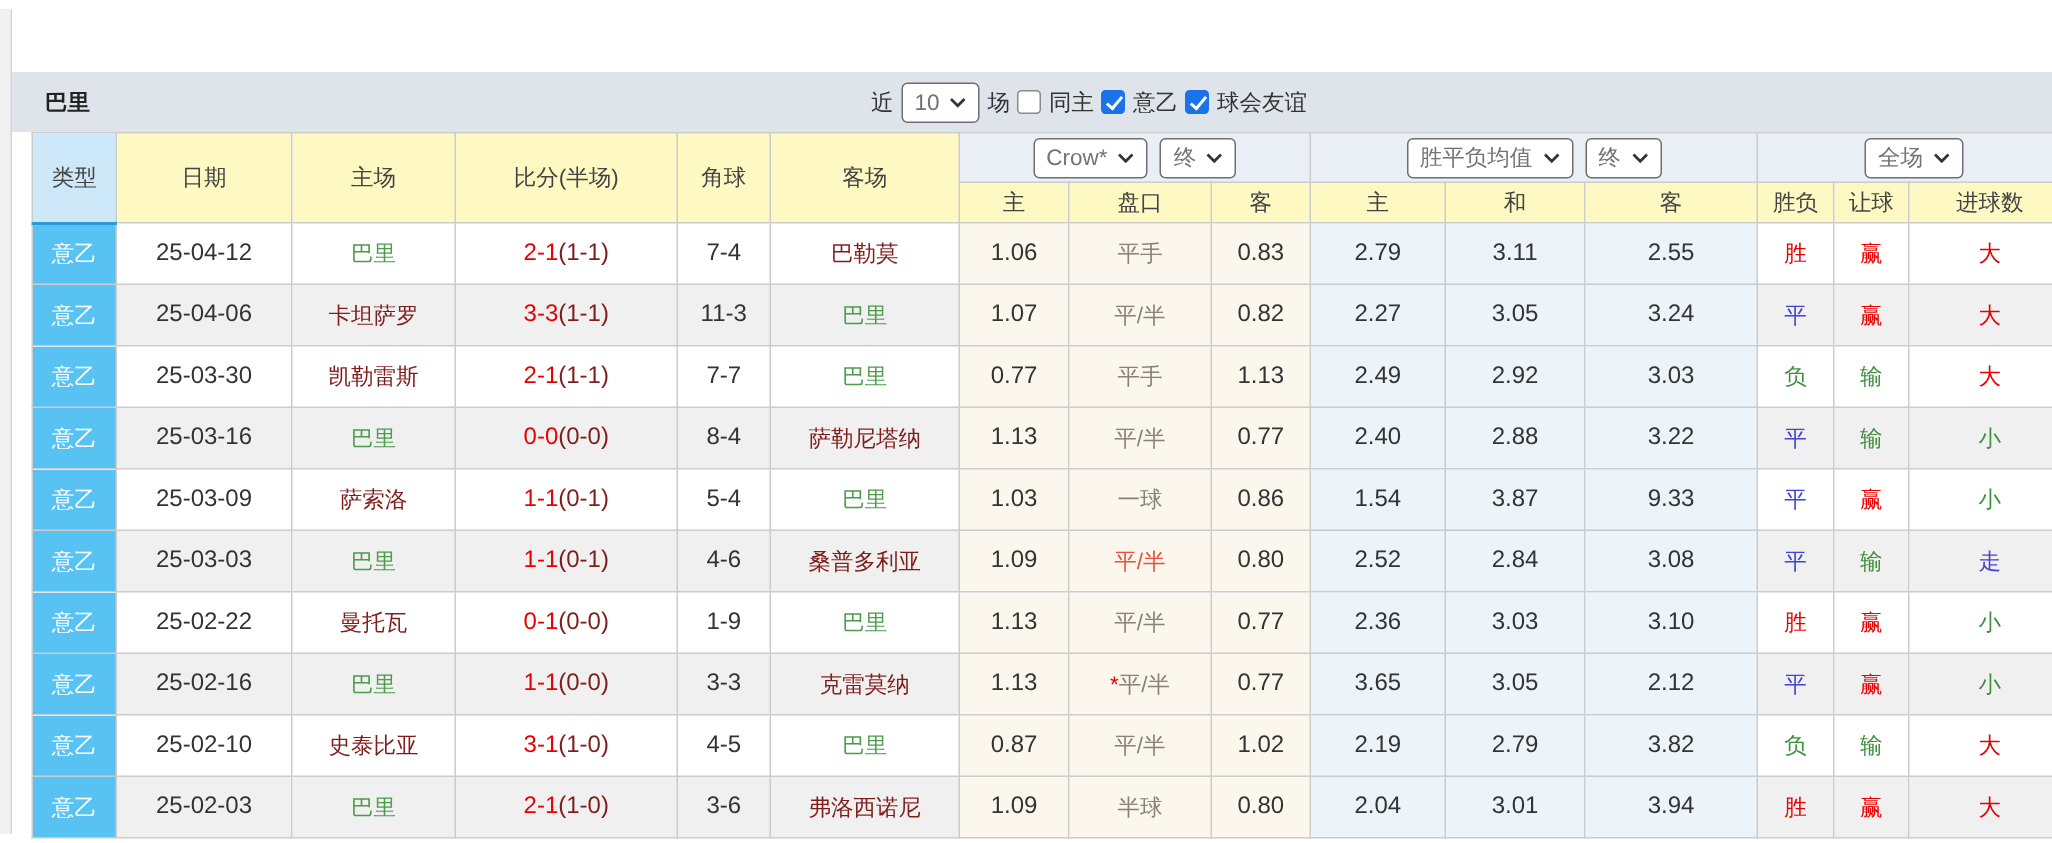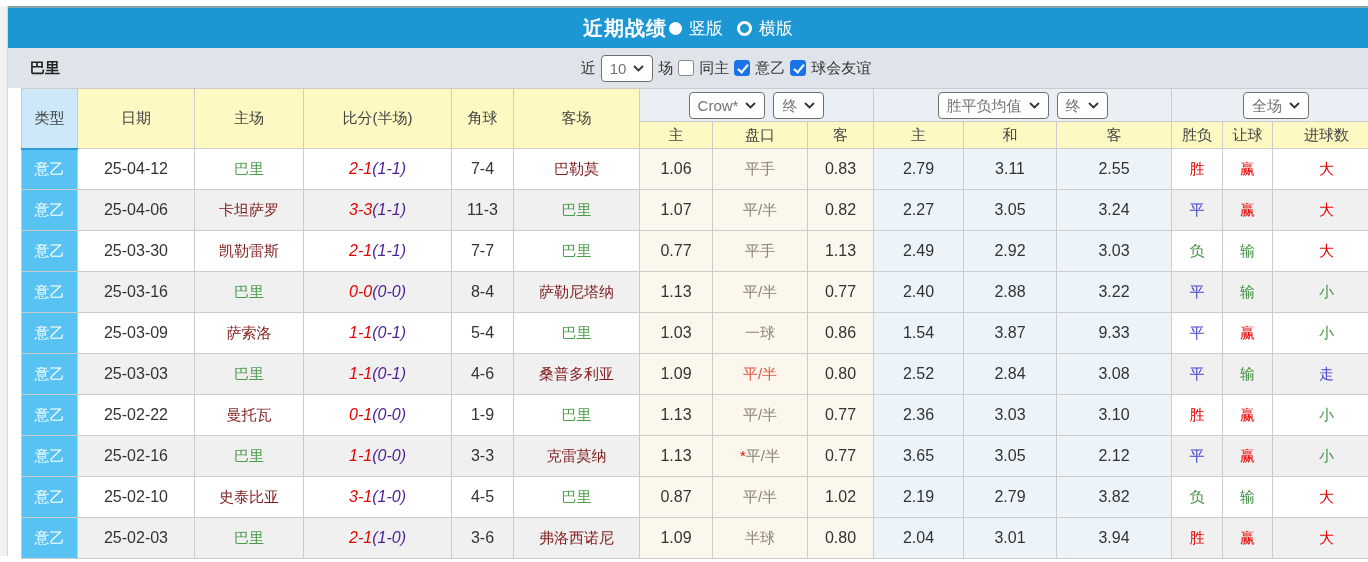--- a/index.html
+++ b/index.html
@@ -44,43 +44,36 @@
   th.th-group { background:#e9eff4; }
   .th-group-inner { display:flex; align-items:center; justify-content:center; gap:8px; }
   tbody td { height:41px; background:#fff; }
   tbody tr.even td { background:#f0f0f0; }
   tbody td.c-type { background:#58c3f3; color:#fff; font-size:15px; }
   tbody tr.even td.c-type { background:#58c3f3; }
   tbody td.c-ah  { background:#fbf7ed !important; }
   tbody td.c-eu  { background:#ecf3f9 !important; }
   .team { color:#4d9c4d; font-size:15px; }
   .opp  { color:#7f1d1d;   font-size:15px; }
-  .score-main { color:#e60000;font-style:italic; }
-  .score-half { color:#4c1d95;font-style:italic; }
+  .score-main { color:#e60000; }
+  .score-half { color:#7f1d1d; }
   .c-line { color:#8a8177; font-size:15px; }
   .t-linered { color:#e2543f; }
   .star { color:#e60000; }
   .t-red   { color:#e60000; }
   .t-green { color:#3f8f3f; }
   .t-blue  { color:#4343cf; }
   td.c-res { font-size:15px; }
 </style>
 </head>
 <body>
 
 <div class="page">
   <div class="left-gutter"></div>
 
-  <div class="topbar">
-    <span class="title">近期战绩</span>
-    <span class="radio sel-on"></span>
-    <span class="radio-label">竖版</span>
-    <span class="radio sel-off"></span>
-    <span class="radio-label">横版</span>
-  </div>
 
   <div class="filterbar">
     <span class="team-name">巴里</span>
     <div class="filter-controls">
       <span>近</span>
       <span class="sel">
         <span>10</span>
         <svg width="11" height="7" viewBox="0 0 11 7">
             <path d="M1 1 L5.5 5.5 L10 1" fill="none" stroke="#333" stroke-width="1.8"></path>
           </svg>

